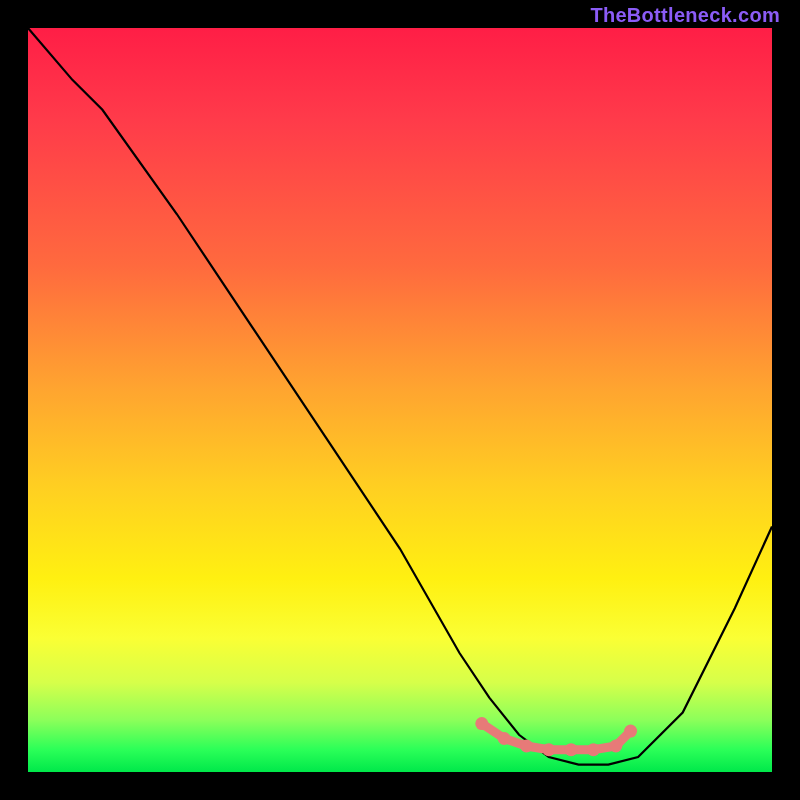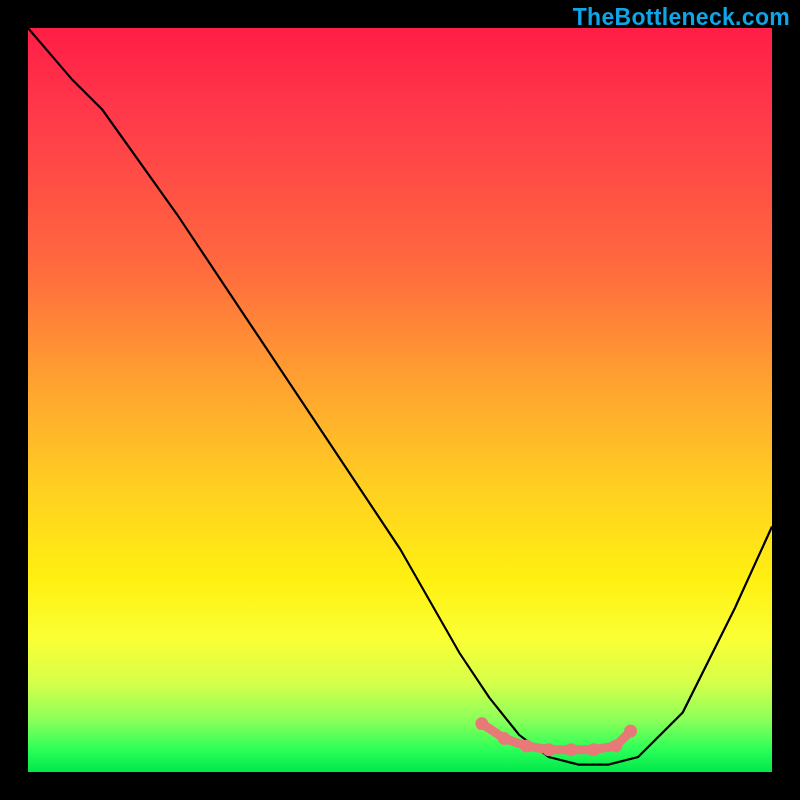--- a/index.html
+++ b/index.html
@@ -36,23 +36,23 @@
       #faff34 82%,
       #d6ff4a 88%,
       #8cff5a 93%,
       #2bff58 97%,
       #00e84a 100%
     );
   }
   .watermark {
     position: absolute;
     top: 4px;
-    right: 10px;
-    color: #0ea5e9;
-    font-size: 23px;
+    right: 20px;
+    color: #8b5cf6;
+    font-size: 20px;
     font-weight: bold;
     letter-spacing: 0.3px;
   }
   svg.curve {
     position: absolute;
     top: 0;
     left: 0;
   }
   svg.beads {
     position: absolute;

